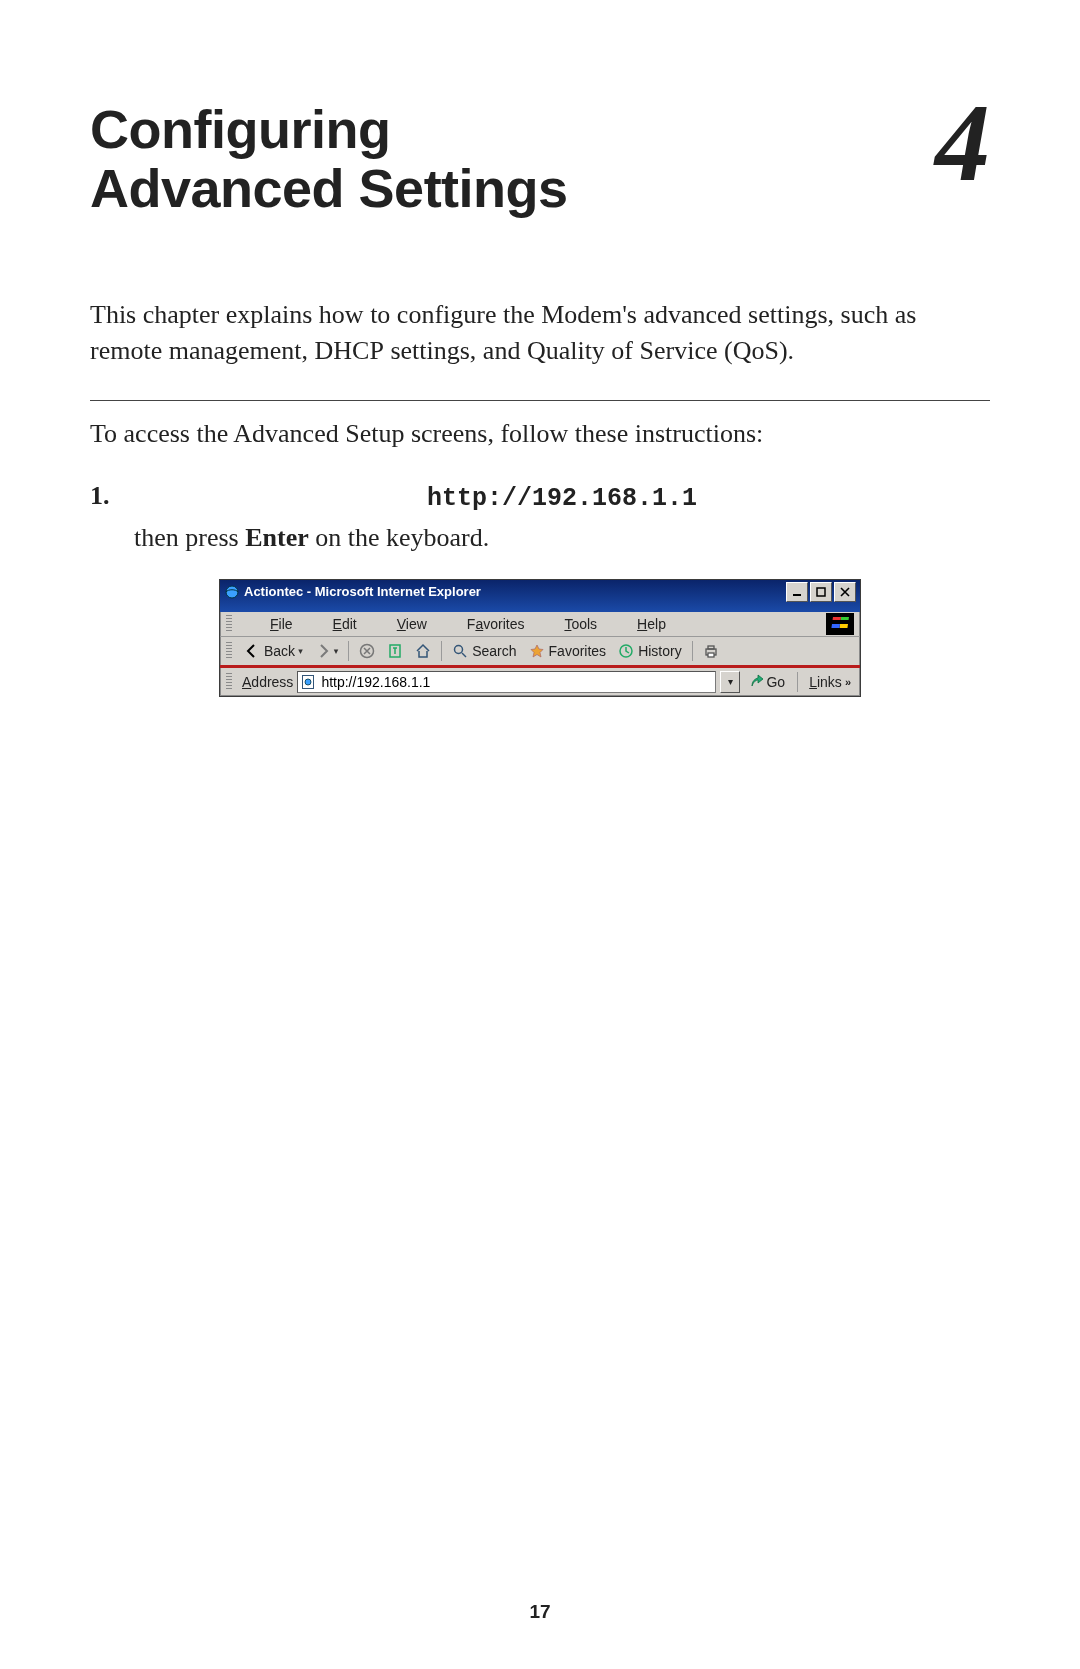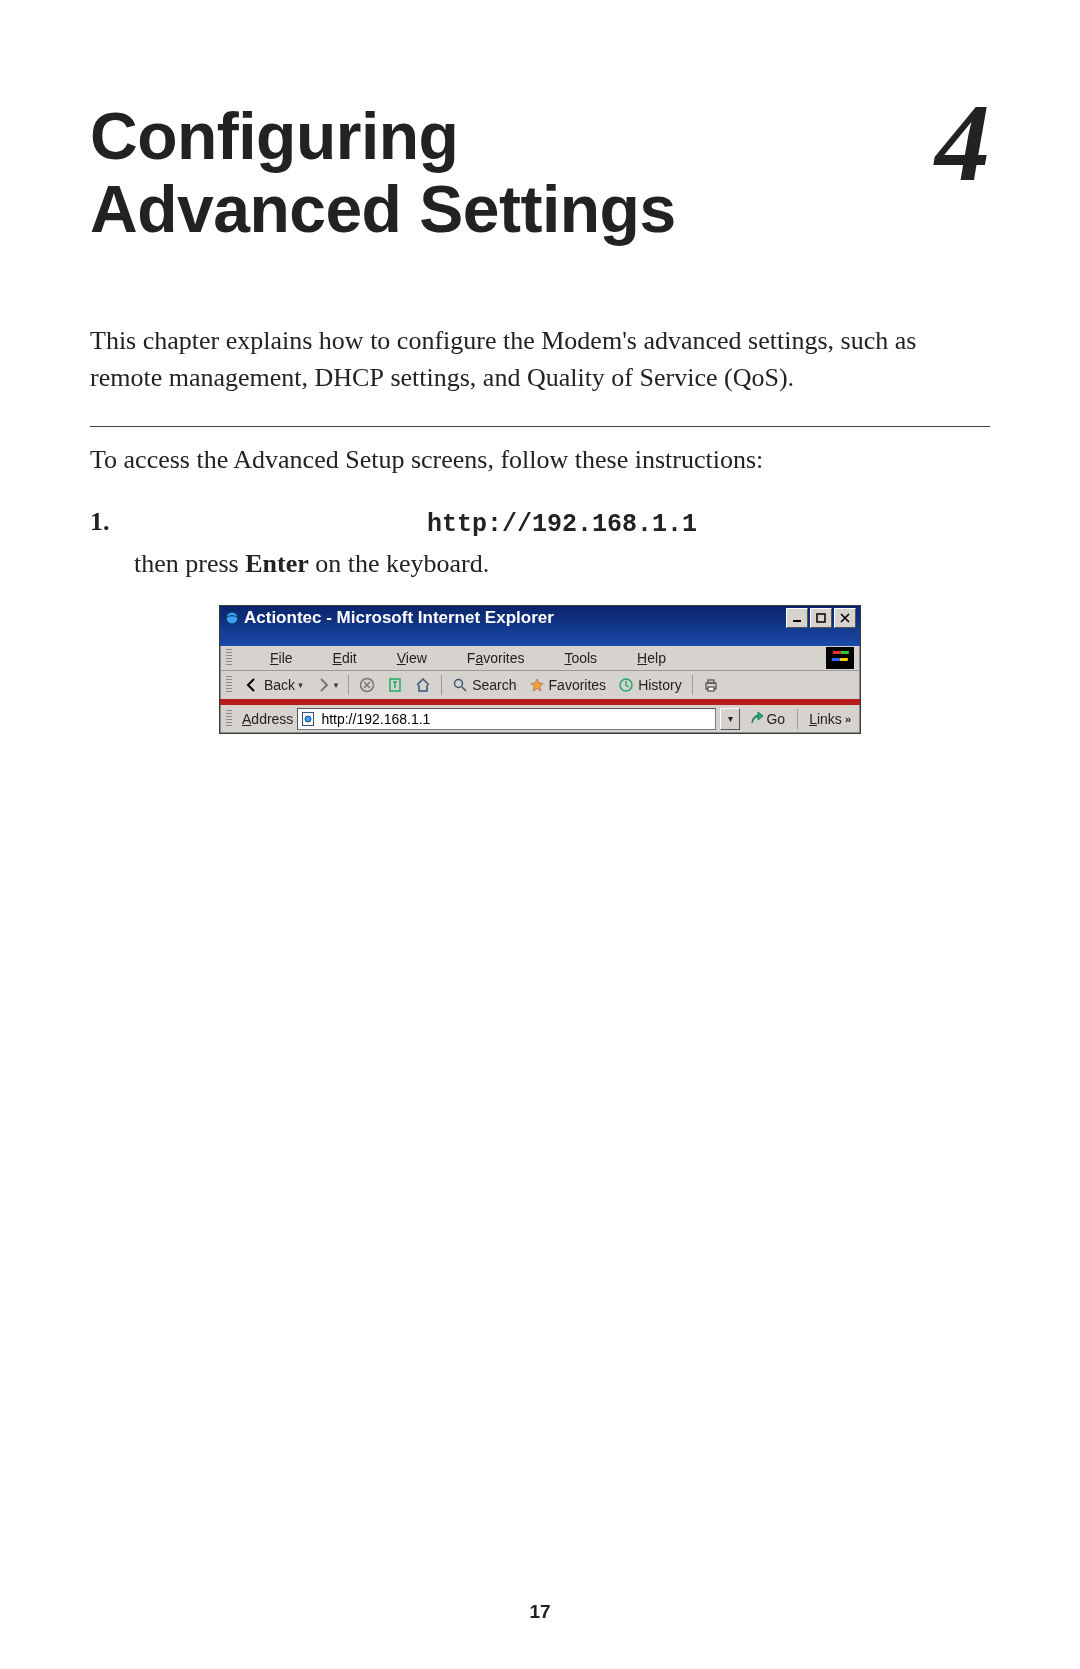--- a/index.html
+++ b/index.html
@@ -19,21 +19,21 @@
     padding: 100px 90px 0 90px;
   }
   .chapter-head {
     display: flex;
     align-items: flex-start;
     justify-content: space-between;
   }
   .chapter-title {
     font-family: Arial, Helvetica, sans-serif;
     font-weight: 800;
-    font-size: 66px;
+    font-size: 54px;
     line-height: 1.1;
     margin: 0;
     letter-spacing: -0.5px;
   }
   .chapter-num {
     font-family: Georgia, "Times New Roman", serif;
     font-style: italic;
     font-weight: 900;
     font-size: 110px;
     line-height: 0.9;
@@ -99,23 +99,23 @@
     font-size: 14px;
     box-shadow: 0 0 0 1px #8a8a8a inset;
     background: #d6d3ce;
   }
   .titlebar {
     height: 24px;
     background: linear-gradient(#0a246a, #1a4aa8);
     color: #fff;
     display: flex;
     align-items: center;
-    padding: 0 4px 16px 4px;
+    padding: 0 4px 8px 4px;
     font-weight: 700;
-    font-size: 17px;
+    font-size: 13px;
   }
   .titlebar .sys-icon {
     width: 16px; height: 16px;
     margin-right: 4px;
     display: inline-flex; align-items:center; justify-content:center;
   }
   .titlebar .spacer { flex: 1; }
   .win-btn {
     width: 20px; height: 18px;
     background: #d6d3ce;
@@ -147,21 +147,21 @@
       linear-gradient(#3c3 0 50%, transparent 50%) 100% 0/50% 50% no-repeat,
       linear-gradient(#36f 0 50%, transparent 50%) 0 100%/50% 50% no-repeat,
       linear-gradient(#fc0 0 50%, transparent 50%) 100% 100%/50% 50% no-repeat,
       #000;
     transform:skewX(-8deg);
   }
   .toolbar {
     height: 28px;
     display:flex; align-items:center;
     padding:0 6px;
-    border-bottom:6px solid #b91c1c;
+    border-bottom:3px solid #b91c1c;
   }
   .tb-btn {
     display:inline-flex; align-items:center;
     padding:0 6px; height:22px;
   }
   .tb-sep { width:1px; height:20px; background:#9a9a9a; margin:0 4px; }
   .ico { width:16px; height:16px; display:inline-block; }
   .ico svg { width:16px; height:16px; display:block; }
   .tb-btn span.lbl { margin-left:4px; }
   .drop { font-size:9px; margin-left:3px; color:#333; }

